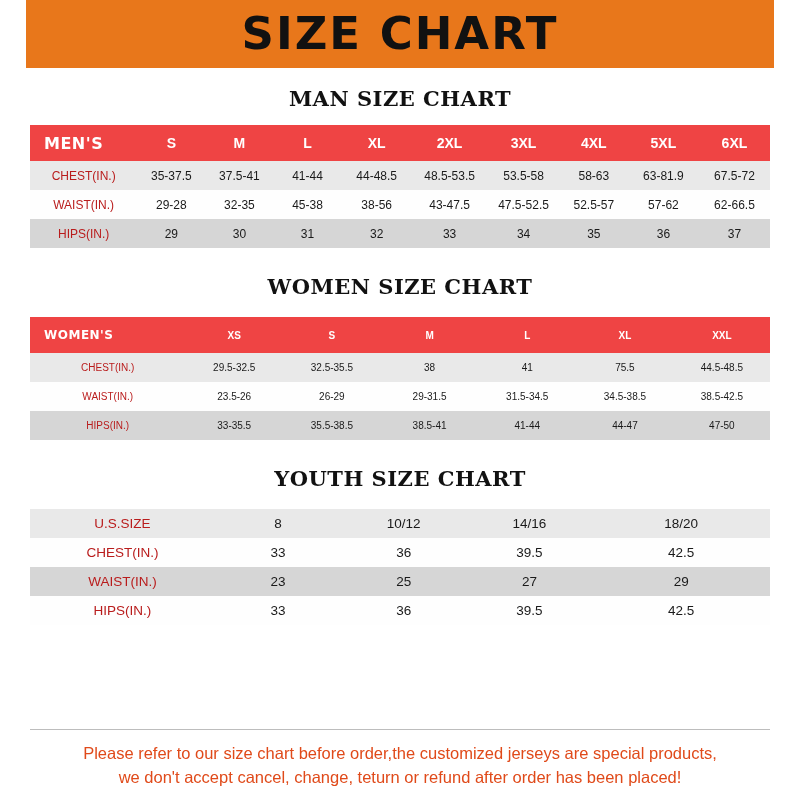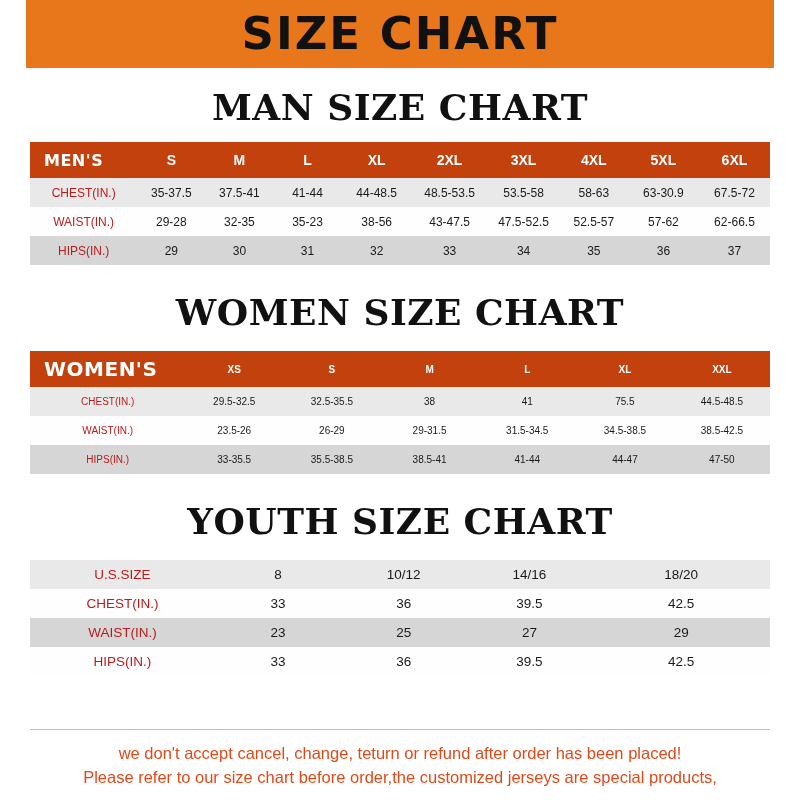--- a/index.html
+++ b/index.html
@@ -54,21 +54,21 @@
     color: #111111;
     line-height: 1;
     padding-bottom: 2px;
   }
 
   
   .section-title {
     text-align: center;
     font-family: "DejaVu Serif", serif;
     font-weight: 700;
-    font-size: 36px;
+    font-size: 21px;
     color: #111111;
     letter-spacing: 0.5px;
   }
 
   .content {
     padding: 0 30px;
     flex: 1 1 auto;
     display: flex;
     flex-direction: column;
   }
@@ -83,31 +83,31 @@
     text-align: center;
     font-family: "Liberation Sans", sans-serif;
     font-size: 13px;
     color: #1a1a1a;
     font-weight: 400;
     padding: 0;
     height: 29px;
     vertical-align: middle;
   }
   .hdr-row td, .hdr-row th {
-    background: #c2410c;
+    background: #ef4444;
     color: #ffffff;
     font-weight: 700;
     font-size: 15px;
     height: 36px;
   }
   .hdr-row .rowlabel {
     text-align: left;
     padding-left: 14px;
     font-family: "DejaVu Sans", sans-serif;
-    font-size: 20px;
+    font-size: 12px;
     letter-spacing: 0.5px;
   }
   .rowlabel {
     text-align: center;
     font-size: 13.5px;
     color: #b91c1c;
   }
   .band-a td { background: #e9e9e9; }
   .band-b td { background: #fefefe; }
   .band-c td { background: #d6d6d6; }
@@ -179,28 +179,28 @@
         </tr>
         <tr class="band-a">
           <td class="rowlabel">CHEST(IN.)</td>
           <td>35-37.5</td>
           <td>37.5-41</td>
           <td>41-44</td>
           <td>44-48.5</td>
           <td>48.5-53.5</td>
           <td>53.5-58</td>
           <td>58-63</td>
-          <td>63-30.9</td>
+          <td>63-81.9</td>
           <td>67.5-72</td>
         </tr>
         <tr class="band-b">
           <td class="rowlabel">WAIST(IN.)</td>
           <td>29-28</td>
           <td>32-35</td>
-          <td>35-23</td>
+          <td>45-38</td>
           <td>38-56</td>
           <td>43-47.5</td>
           <td>47.5-52.5</td>
           <td>52.5-57</td>
           <td>57-62</td>
           <td>62-66.5</td>
         </tr>
         <tr class="band-c">
           <td class="rowlabel">HIPS(IN.)</td>
           <td>29</td>
@@ -308,18 +308,18 @@
           <td class="rowlabel">HIPS(IN.)</td>
           <td>33</td>
           <td>36</td>
           <td>39.5</td>
           <td>42.5</td>
         </tr>
       </tbody>
     </table>
 
     <div class="footer-note">
+      <div>Please refer to our size chart before order,the customized jerseys are special products,</div>
       <div>we don't accept cancel, change, teturn or refund after order has been placed!</div>
-      <div>Please refer to our size chart before order,the customized jerseys are special products,</div>
     </div>
 
   </div>
 </div>
 
 </body></html>

